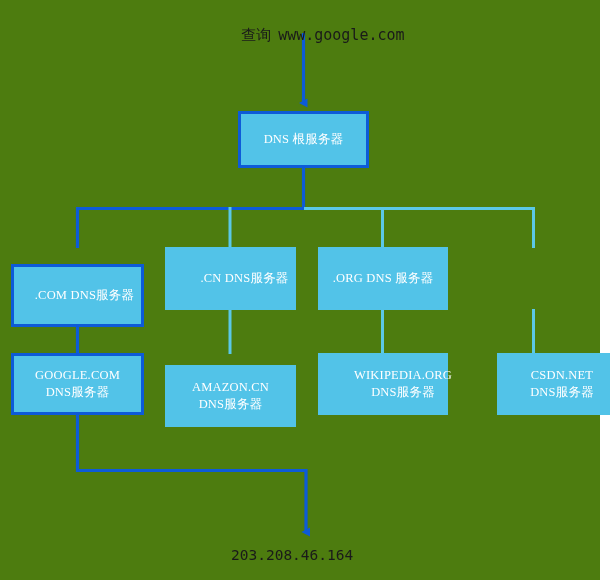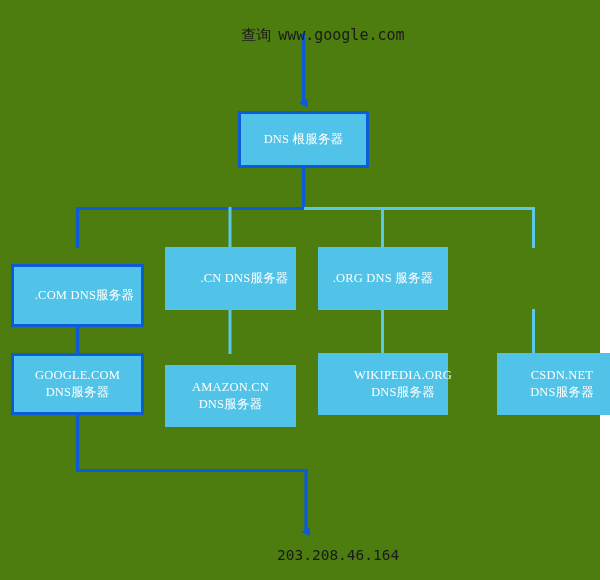--- a/index.html
+++ b/index.html
@@ -130,15 +130,15 @@
 
   <div class="node-box highlight" style="left:11px; top:353px; width:133px; height:62px;">GOOGLE.COM
 DNS服务器</div>
   <div class="node-box" style="left:165px; top:365px; width:131px; height:62px;">AMAZON.CN
 DNS服务器</div>
   <div class="node-box" style="left:318px; top:353px; width:130px; height:62px;padding-left:40px;">WIKIPEDIA.ORG
 DNS服务器</div>
   <div class="node-box" style="left:497px; top:353px; width:130px; height:62px;">CSDN.NET
 DNS服务器</div>
 
-  <div class="caption" style="left:231px; top:547px;margin-left:46px;">203.208.46.164</div>
+  <div class="caption" style="left:231px; top:547px;">203.208.46.164</div>
 
 </div>
 
 </body></html>

